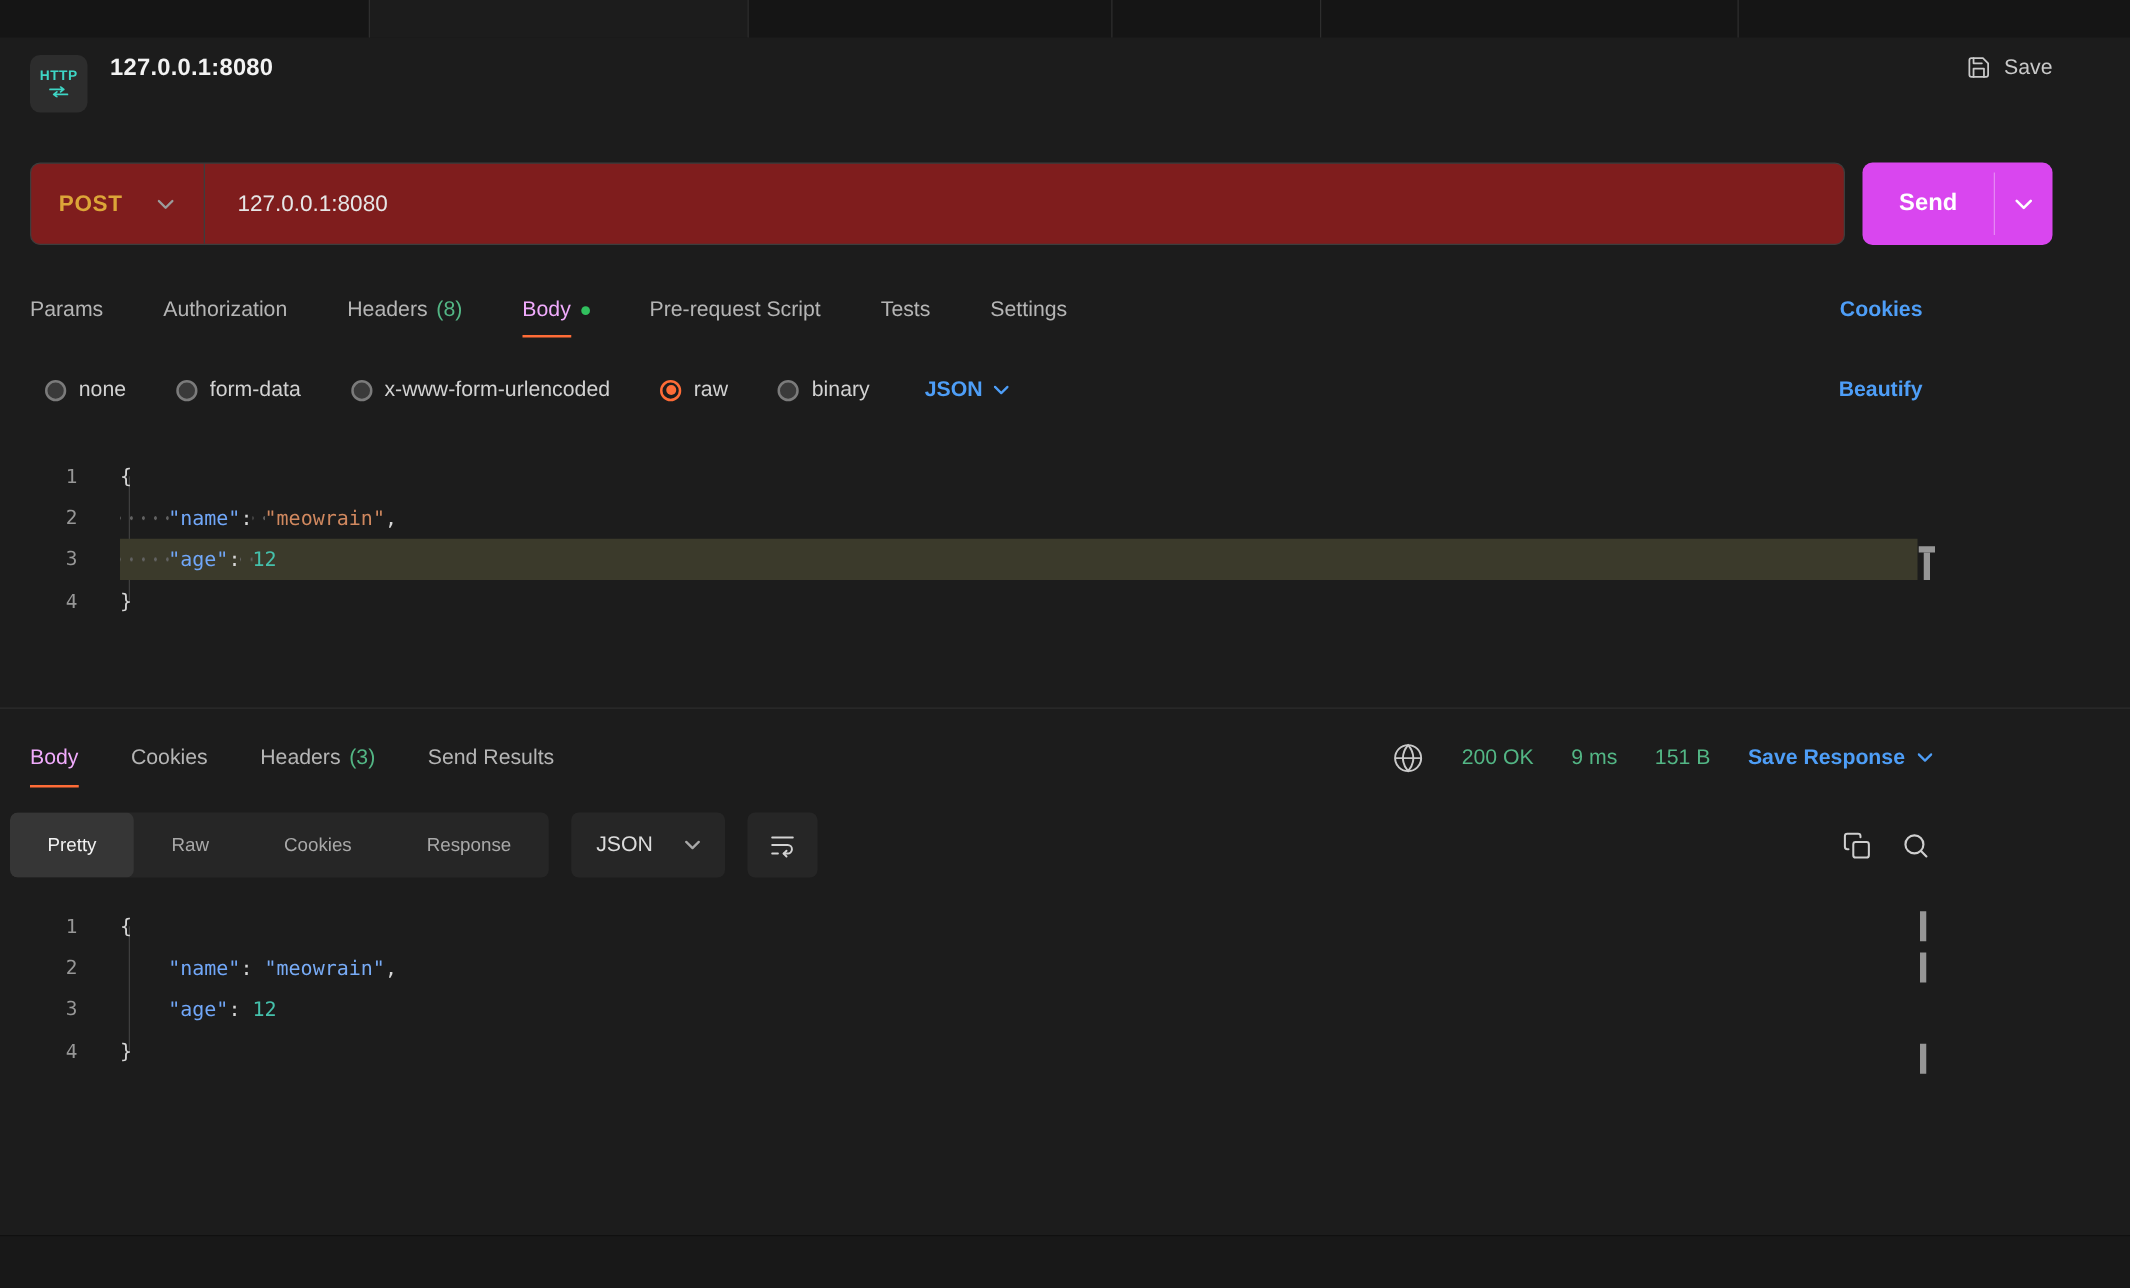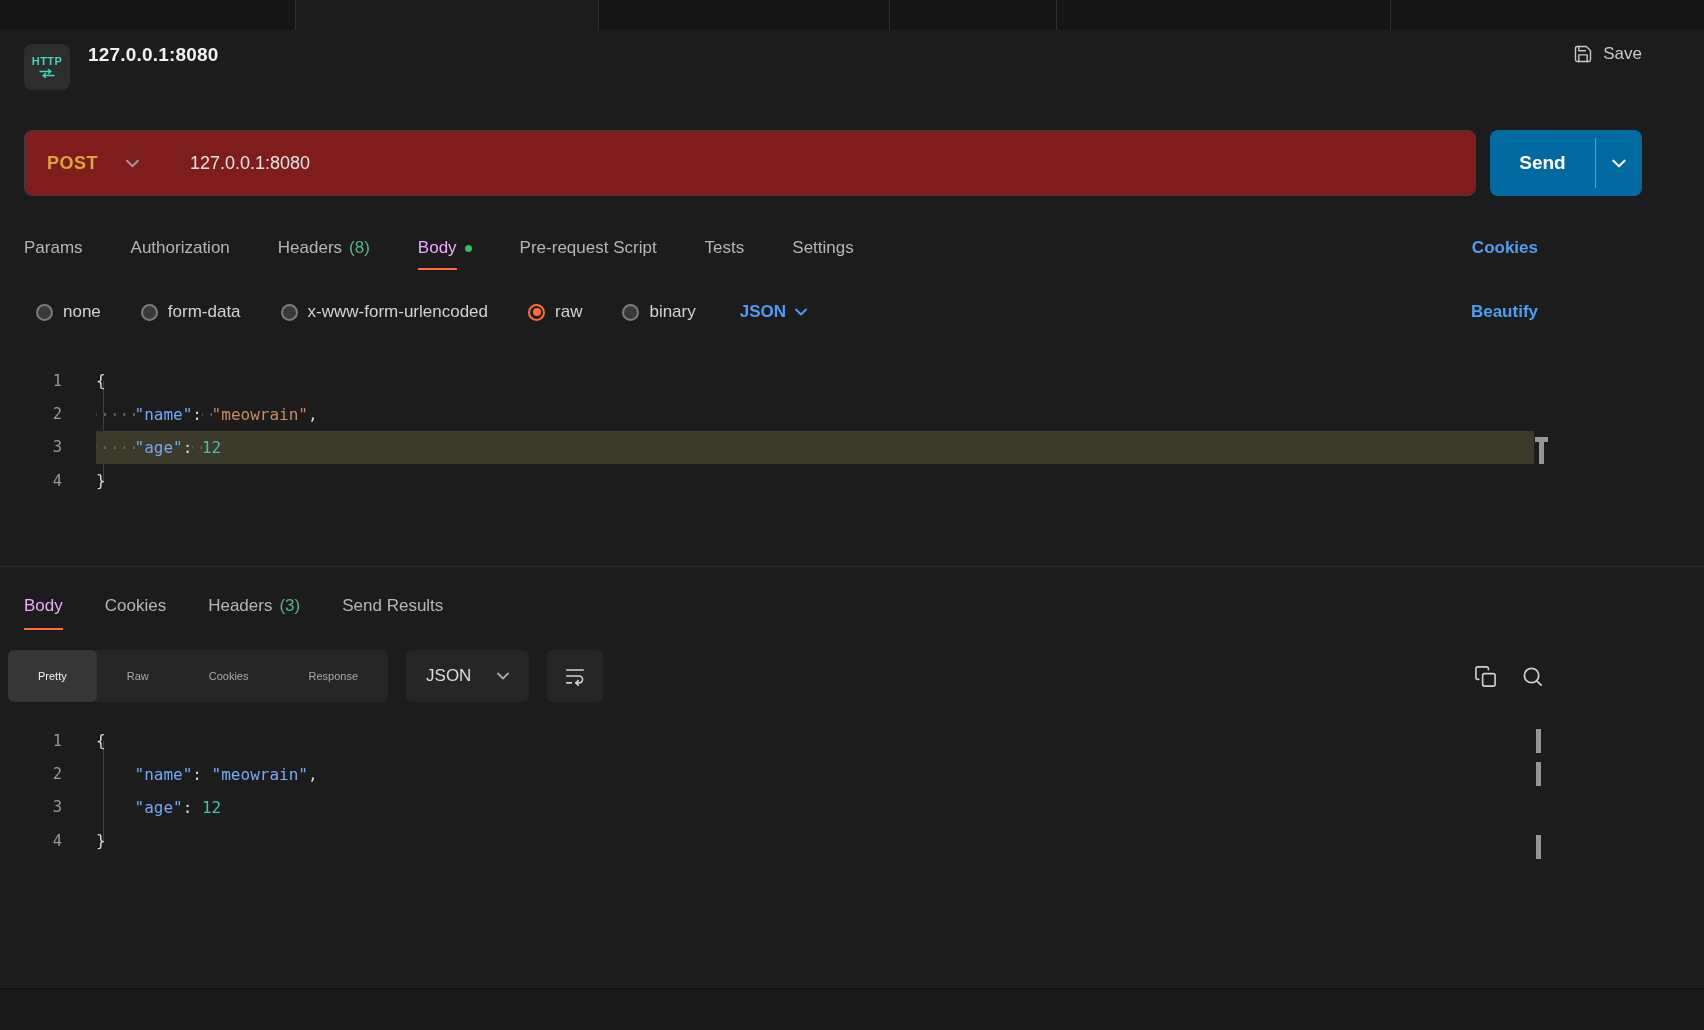--- a/index.html
+++ b/index.html
@@ -22,21 +22,21 @@
   .req-title { margin-left:18px; font-size:19px; font-weight:bold; color:#f2f2f2; letter-spacing:.2px; }
   .save-btn { margin-left:auto; display:flex; align-items:center; gap:10px; color:#c9c9c9; font-size:17px; cursor:pointer; }
 
   
   .url-row { position:absolute; top:130px; left:24px; right:62px; height:66px; display:flex; }
   .url-box { flex:1; display:flex; align-items:center; background:#7f1d1d; border:1px solid #3d3d3d; border-radius:8px; margin-right:14px; overflow:hidden; }
   .method { padding:0 24px 0 22px; display:flex; align-items:center; gap:28px; height:100%; cursor:pointer; }
   .method-label { color:#dca538; font-size:18px; font-weight:bold; letter-spacing:.5px; }
   .url-sep { width:1px; align-self:stretch; background:#3d3d3d; }
   .url-text { padding-left:26px; font-size:18px; color:#e6e6e6; flex:1; }
-  .send-btn { width:152px; background:#0369a1; border-radius:8px; display:flex; color:#fff; overflow:hidden; }
+  .send-btn { width:152px; background:#d946ef; border-radius:8px; display:flex; color:#fff; overflow:hidden; }
   .send-main { flex:1; display:flex; align-items:center; justify-content:center; font-size:19px; font-weight:bold; cursor:pointer; }
   .send-sep { width:1px; background:rgba(255,255,255,.35); margin:8px 0; }
   .send-caret { width:46px; display:flex; align-items:center; justify-content:center; cursor:pointer; }
 
   
   .req-tabs { position:absolute; top:226px; left:24px; right:166px; height:44px;
     display:flex; align-items:center; gap:48px; font-size:17px; color:#b5b5b5; }
   .tab { position:relative; display:flex; align-items:center; height:100%; cursor:pointer; white-space:nowrap; }
   .tab .count { margin-left:7px; color:#53b685; }
   .tab.active { color:#f0abfc; }
@@ -81,21 +81,21 @@
   
   .resp-tabs { position:absolute; top:582px; left:24px; right:158px; height:48px;
     display:flex; align-items:center; gap:42px; font-size:17px; color:#b5b5b5; }
   .resp-right { margin-left:auto; display:flex; align-items:center; gap:30px; }
   .stat { color:#53b685; font-size:17px; }
   .save-resp { display:flex; align-items:center; gap:10px; color:#4e9ef7; font-weight:bold; font-size:17px; cursor:pointer; }
 
   
   .resp-toolbar { position:absolute; top:650px; left:8px; right:160px; height:52px; display:flex; align-items:center; }
   .seg-group { display:flex; background:#262626; border-radius:6px; height:52px; overflow:hidden; }
-  .seg { padding:0 30px; display:flex; align-items:center; font-size:11px; color:#a9a9a9; cursor:pointer; }
+  .seg { padding:0 30px; display:flex; align-items:center; font-size:15px; color:#a9a9a9; cursor:pointer; }
   .seg.active { background:#363636; color:#f2f2f2; border-radius:6px; }
   .tb-json { margin-left:18px; height:52px; background:#262626; border-radius:6px;
     display:flex; align-items:center; padding:0 20px; gap:26px; color:#dcdcdc; font-size:17px; cursor:pointer; }
   .tb-wrap { margin-left:18px; width:56px; height:52px; background:#262626; border-radius:6px;
     display:flex; align-items:center; justify-content:center; cursor:pointer; }
   .tb-right { margin-left:auto; display:flex; align-items:center; gap:24px; }
   .icon-btn { display:flex; align-items:center; justify-content:center; cursor:pointer; }
 
   
   .footer { position:absolute; top:988px; left:0; right:0; bottom:0; background:#181818; border-top:1px solid #101010; }
@@ -250,20 +250,38 @@
     <div class="tab">
         <span>Cookies</span>
       </div>
     <div class="tab">
         <span>Headers</span>
         <span class="count">(3)</span>
       </div>
     <div class="tab">
         <span>Send Results</span>
       </div>
+    <div class="resp-right">
+      <span class="icon-btn">
+        <svg width="25" height="25" viewBox="0 0 24 24" fill="none" stroke="#c9c9c9" stroke-width="1.5">
+          <circle cx="12" cy="12" r="10"></circle>
+          <line x1="2" y1="12" x2="22" y2="12"></line>
+          <path d="M12 2a15.3 15.3 0 0 1 4 10 15.3 15.3 0 0 1-4 10 15.3 15.3 0 0 1-4-10 15.3 15.3 0 0 1 4-10z"></path>
+        </svg>
+      </span>
+      <span class="stat">200 OK</span>
+      <span class="stat">9 ms</span>
+      <span class="stat">151 B</span>
+      <span class="save-resp">
+        <span>Save Response</span>
+        <svg width="12" height="8" viewBox="0 0 12 8" style="color:#4e9ef7">
+          <path d="M1 1.5 L6 6.5 L11 1.5" fill="none" stroke="currentColor" stroke-width="1.8" stroke-linecap="round" stroke-linejoin="round"></path>
+        </svg>
+      </span>
+    </div>
   </div>
 
   <div class="resp-toolbar">
     <div class="seg-group">
       <div class="seg active">Pretty</div>
       <div class="seg">Raw</div>
       <div class="seg">Cookies</div>
       <div class="seg">Response</div>
     </div>
     <div class="tb-json">

